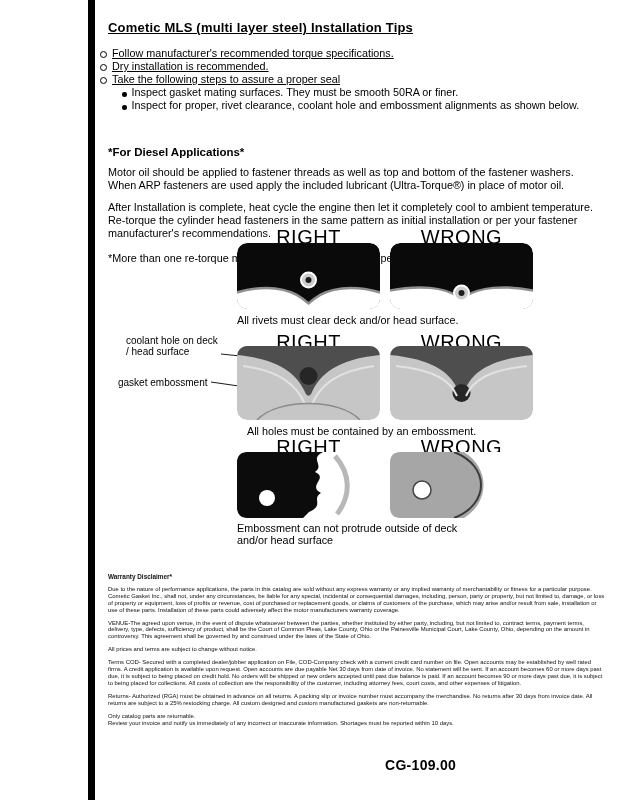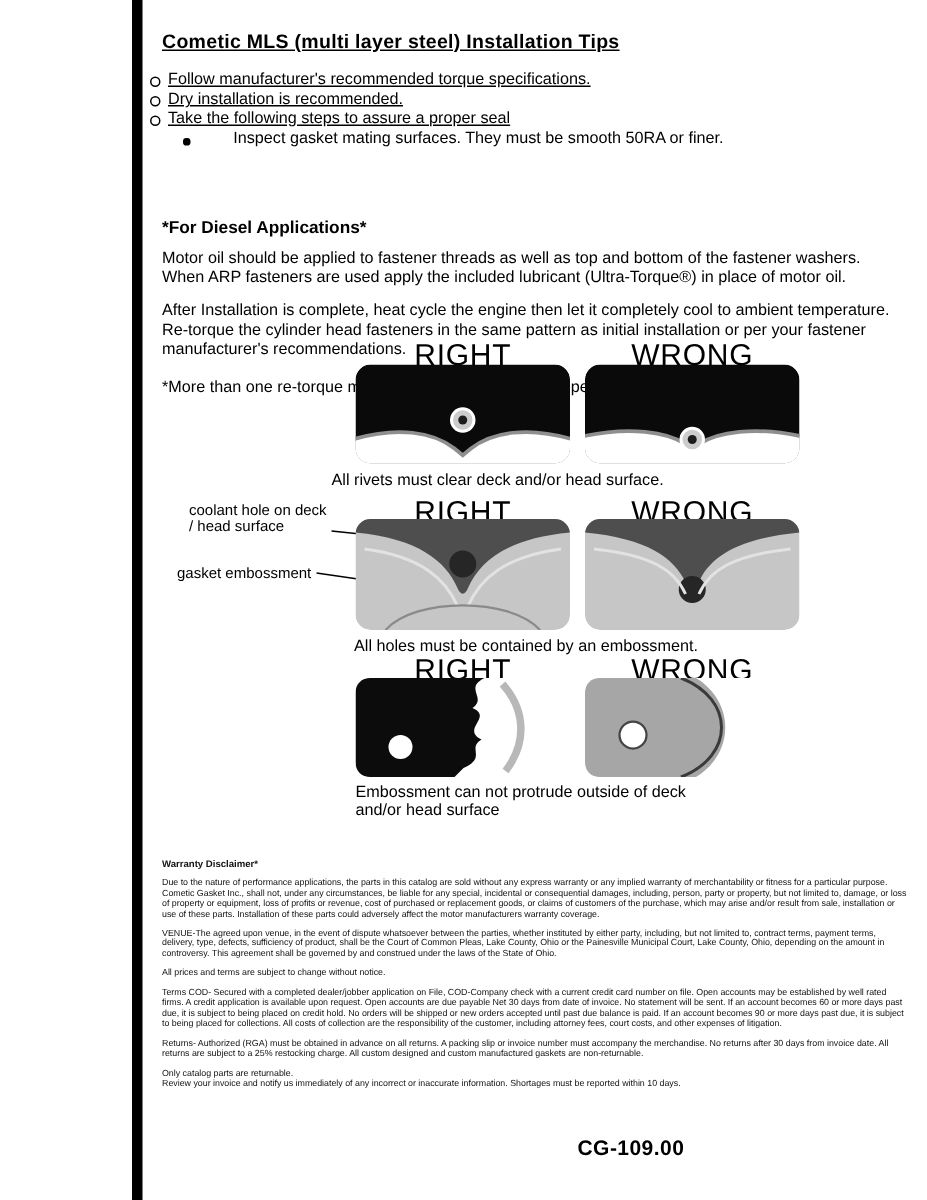--- a/index.html
+++ b/index.html
@@ -5,21 +5,21 @@
   html,body{margin:0;padding:0;}
   body{width:618px;height:800px;background:#ffffff;font-family:"Liberation Sans",sans-serif;color:#000;position:relative;overflow:hidden;}
   .page{position:absolute;inset:0;background:#fff;padding-left:37px;}
   .leftbar{position:absolute;left:88px;top:0;width:7px;height:800px;background:#000;}
 
   .title{position:absolute;left:108px;top:20px;font-size:13px;font-weight:bold;text-decoration:underline;letter-spacing:.2px;}
 
   .bullets{position:absolute;left:100px;top:47px;width:505px;font-size:10.8px;line-height:13px;}
   .b-row{display:flex;align-items:flex-start;text-decoration:underline;}
   .b-marker{flex:0 0 auto;width:5px;height:5px;border:1px solid #000;border-radius:50%;margin:3.5px 5px 0 0;}
-  .sb-row{display:flex;align-items:center;margin-left:22px;gap:24px;}
+  .sb-row{display:flex;align-items:center;margin-left:22px;}
   .sb-marker{flex:0 0 auto;width:4.5px;height:4.5px;background:#000;border-radius:50%;margin:4px 5px 0 0;}
 
   .diesel{position:absolute;left:108px;top:118px;width:490px;font-size:10.8px;line-height:13px;}
   .diesel-h{font-weight:bold;font-size:11.5px;margin-bottom:7px;margin-top:28px;}
   .diesel p{margin:0 0 9px 0;}
   .note{margin-top:12px;}
 
   .figures{position:absolute;left:100px;top:226px;width:480px;height:340px;}
   .fig-label{position:absolute;width:143px;text-align:center;font-size:20px;letter-spacing:.5px;}
   .panel{position:absolute;width:143px;}
@@ -51,20 +51,24 @@
       <span>Dry installation is recommended.</span>
     </div>
     <div class="b-row">
       <span class="b-marker"></span>
       <span>Take the following steps to assure a proper seal</span>
     </div>
     <div class="sb-row">
       <span class="sb-marker"></span>
       <span>Inspect gasket mating surfaces.  They must be smooth 50RA or finer.</span>
     </div>
+    <div class="sb-row">
+      <span class="sb-marker"></span>
+      <span>Inspect for proper, rivet clearance, coolant hole and embossment alignments as shown below.</span>
+    </div>
   </div>
 
   <div class="diesel">
     <div class="diesel-h">*For Diesel Applications*</div>
     <p>Motor oil should be applied to fastener threads as well as top and bottom of the fastener washers. When ARP fasteners are used apply the included lubricant (Ultra-Torque®) in place of motor oil.</p>
     <p>After Installation is complete, heat cycle the engine then let it completely cool to ambient temperature. Re-torque the cylinder head fasteners in the same pattern as initial installation or per your fastener manufacturer's recommendations.</p>
     <div class="note">*More than one re-torque may be required to achieve proper fastener stretch*</div>
   </div>
 
   <div class="figures">
@@ -94,21 +98,21 @@
             </clipPath>
           </defs>
         <g clip-path="url(#cp2)">
           <rect width="143" height="66" rx="10" fill="#0a0a0a"></rect>
           <path d="M-2,68 L-2,48 C30,41 55,45 67,53 L71.5,56 L76,53 C88,45 113,41 145,48 L145,68 Z" fill="#ffffff" stroke="#8f8f8f" stroke-width="2.5"></path>
           <circle cx="71.5" cy="50" r="7.5" fill="#cccccc" stroke="#ffffff" stroke-width="2"></circle>
           <circle cx="71.5" cy="50" r="3" fill="#1c1c1c"></circle>
         </g>
       </svg>
     </div>
-    <div class="caption" style="left:121px;top:88px;">All rivets must clear deck and/or head surface.</div>
+    <div class="caption" style="left:137px;top:88px;">All rivets must clear deck and/or head surface.</div>
 
     <div class="fig-label" style="left:137px;top:105px;">RIGHT</div>
     <div class="fig-label" style="left:290px;top:105px;">WRONG</div>
     <div class="ann" style="left:26px;top:109px;width:94px;">coolant hole on deck / head surface</div>
     <div class="ann" style="left:18px;top:151px;width:100px;">gasket embossment</div>
     <svg class="leader" viewBox="0 0 300 100">
       <line x1="121" y1="18" x2="198" y2="26" stroke="#000" stroke-width="0.9"></line>
       <line x1="111" y1="46" x2="180" y2="56" stroke="#000" stroke-width="0.9"></line>
     </svg>
     <div class="panel" style="left:137px;top:120px;">
@@ -135,21 +139,21 @@
             </clipPath>
           </defs>
         <g clip-path="url(#cp4)">
           <rect width="143" height="74" rx="10" fill="#c6c6c6"></rect>
           <path d="M0,0 H143 V9 C101,13 83,26 76,42 C74,46 69,46 67,42 C59,26 42,13 0,9 Z" fill="#4e4e4e"></path>
           <circle cx="71.5" cy="47" r="9" fill="#262626"></circle>
           <path d="M6,20 C44,24 60,34 67,50 M137,20 C99,24 83,34 76,50" stroke="#e2e2e2" stroke-width="2" fill="none"></path>
         </g>
       </svg>
     </div>
-    <div class="caption" style="left:136px;top:199px;">All holes must be contained by an embossment.</div>
+    <div class="caption" style="left:147px;top:199px;">All holes must be contained by an embossment.</div>
 
     <div class="fig-label" style="left:137px;top:210px;">RIGHT</div>
     <div class="fig-label" style="left:290px;top:210px;">WRONG</div>
     <div class="panel" style="left:137px;top:226px;">
       <svg viewBox="0 0 143 66" width="143" height="66">
         <defs>
             <clipPath id="cp5">
               <rect width="143" height="66" rx="8"></rect>
             </clipPath>
           </defs>

